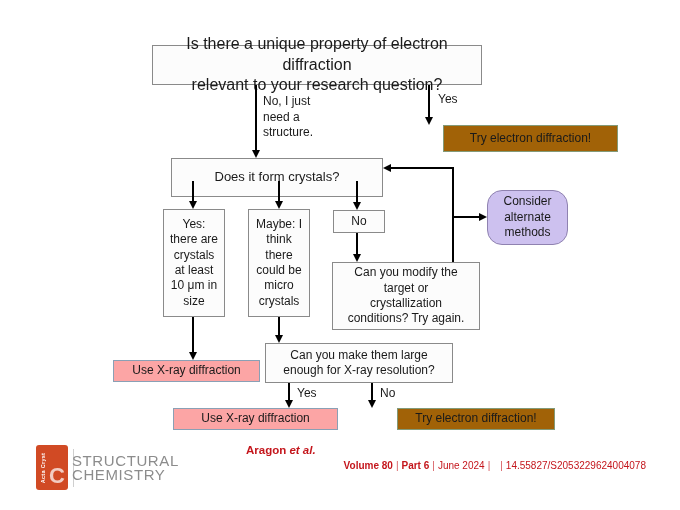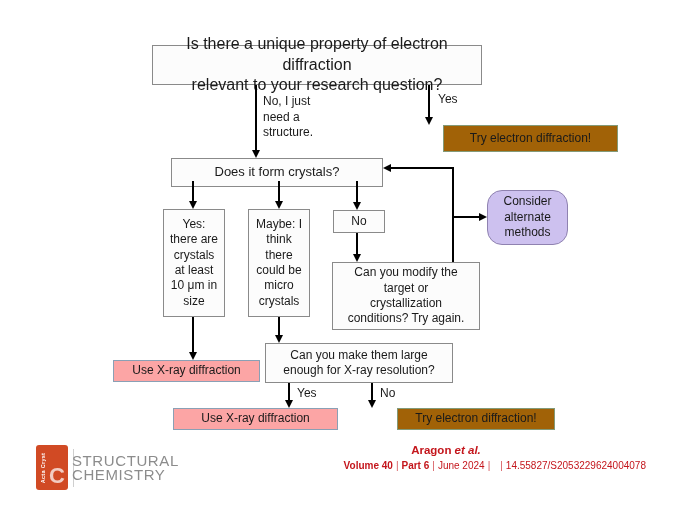--- a/index.html
+++ b/index.html
@@ -35,21 +35,21 @@
     transform:rotate(-90deg);transform-origin:center;
     font-size:5.5px;font-weight:bold;color:#ffffff;letter-spacing:0.3px;
   }
   .logo .bigc{
     position:absolute;right:3px;bottom:1px;font-size:22px;font-weight:bold;
     color:rgba(255,255,255,0.72);
   }
   .footer-sep{position:absolute;left:73px;top:449px;width:1px;height:38px;background:#cfcfcf;}
   .journal{position:absolute;left:72px;font-size:15px;color:#8c8c8c;letter-spacing:0.6px;}
   .authors{
-    position:absolute;right:34px;top:444px;width:400px;text-align:center;
+    position:absolute;right:34px;top:444px;width:400px;text-align:left;
     font-size:11.5px;font-weight:bold;color:#c4161c;
   }
   .authors .etal{font-style:italic;}
   .citation{
     position:absolute;right:34px;top:460px;width:460px;text-align:right;
     font-size:10px;color:#c4161c;
   }
   .citation .b{font-weight:bold;}
   .citation .pipe{margin:0 3px;color:#d6555a;}
   .citation .gap{display:inline-block;width:4px;}
@@ -68,21 +68,21 @@
   <div class="lbl" style="left:263px;top:94px;width:80px;">No, I just
 need a
 structure.</div>
 
   <div class="vline" style="left:428px;top:85px;height:33px;"></div>
   <div class="ah-down" style="left:425px;top:117px;"></div>
   <div class="lbl" style="left:438px;top:92px;">Yes</div>
 
   <div class="box green" style="left:403px;top:125px;width:175px;height:27px;">Try electron diffraction!</div>
 
-  <div class="box" style="left:171px;top:158px;width:212px;height:29px;font-size:13px;">Does it form crystals?</div>
+  <div class="box" style="left:171px;top:158px;width:212px;height:39px;font-size:13px;">Does it form crystals?</div>
 
   <div class="vline" style="left:192px;top:181px;height:21px;"></div>
   <div class="ah-down" style="left:189px;top:201px;"></div>
   <div class="vline" style="left:278px;top:181px;height:21px;"></div>
   <div class="ah-down" style="left:275px;top:201px;"></div>
   <div class="vline" style="left:356px;top:181px;height:22px;"></div>
   <div class="ah-down" style="left:353px;top:202px;"></div>
 
   <div class="box" style="left:163px;top:209px;width:62px;height:108px;">Yes:
 there are
@@ -142,15 +142,15 @@
   <div class="logo">
     <div class="vert">Acta Cryst</div>
     <div class="bigc">C</div>
   </div>
   <div class="footer-sep"></div>
   <div class="journal" style="top:452px;">STRUCTURAL</div>
   <div class="journal" style="top:466px;">CHEMISTRY</div>
 
   <div class="authors"><span>Aragon</span>&nbsp;<span class="etal">et al.</span></div>
 
-  <div class="citation"><span class="b">Volume 40</span><span class="pipe">|</span><span class="b">Part 6</span><span class="pipe">|</span><span>June 2024</span><span class="pipe">|</span><span class="gap"></span><span class="pipe">|</span><span>14.55827/S2053229624004078</span></div>
+  <div class="citation"><span class="b">Volume 80</span><span class="pipe">|</span><span class="b">Part 6</span><span class="pipe">|</span><span>June 2024</span><span class="pipe">|</span><span class="gap"></span><span class="pipe">|</span><span>14.55827/S2053229624004078</span></div>
 
 </div>
 
 </body></html>

